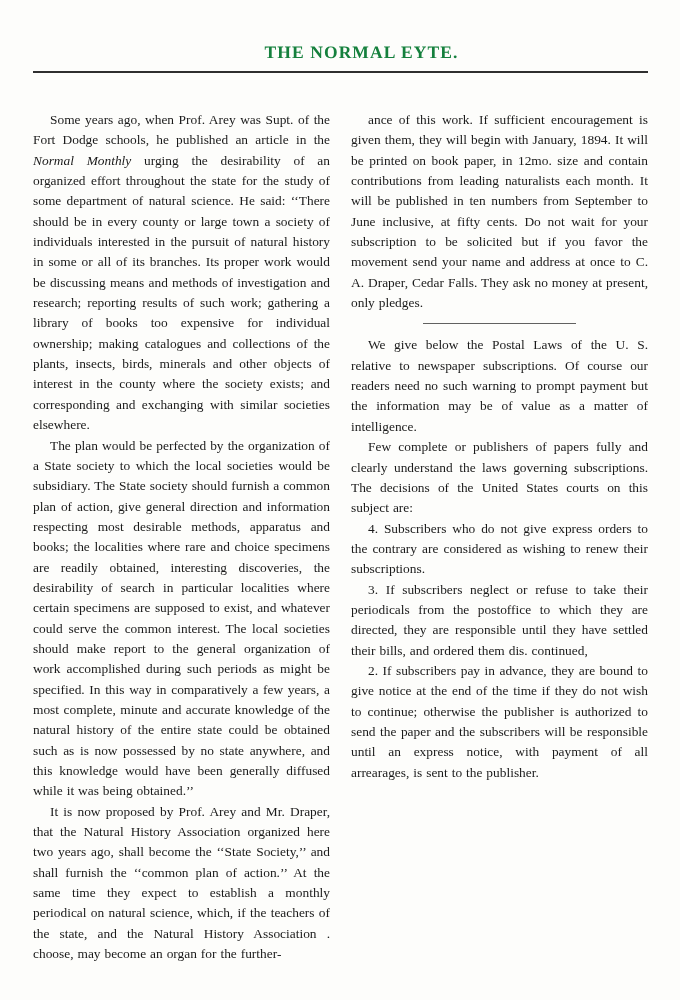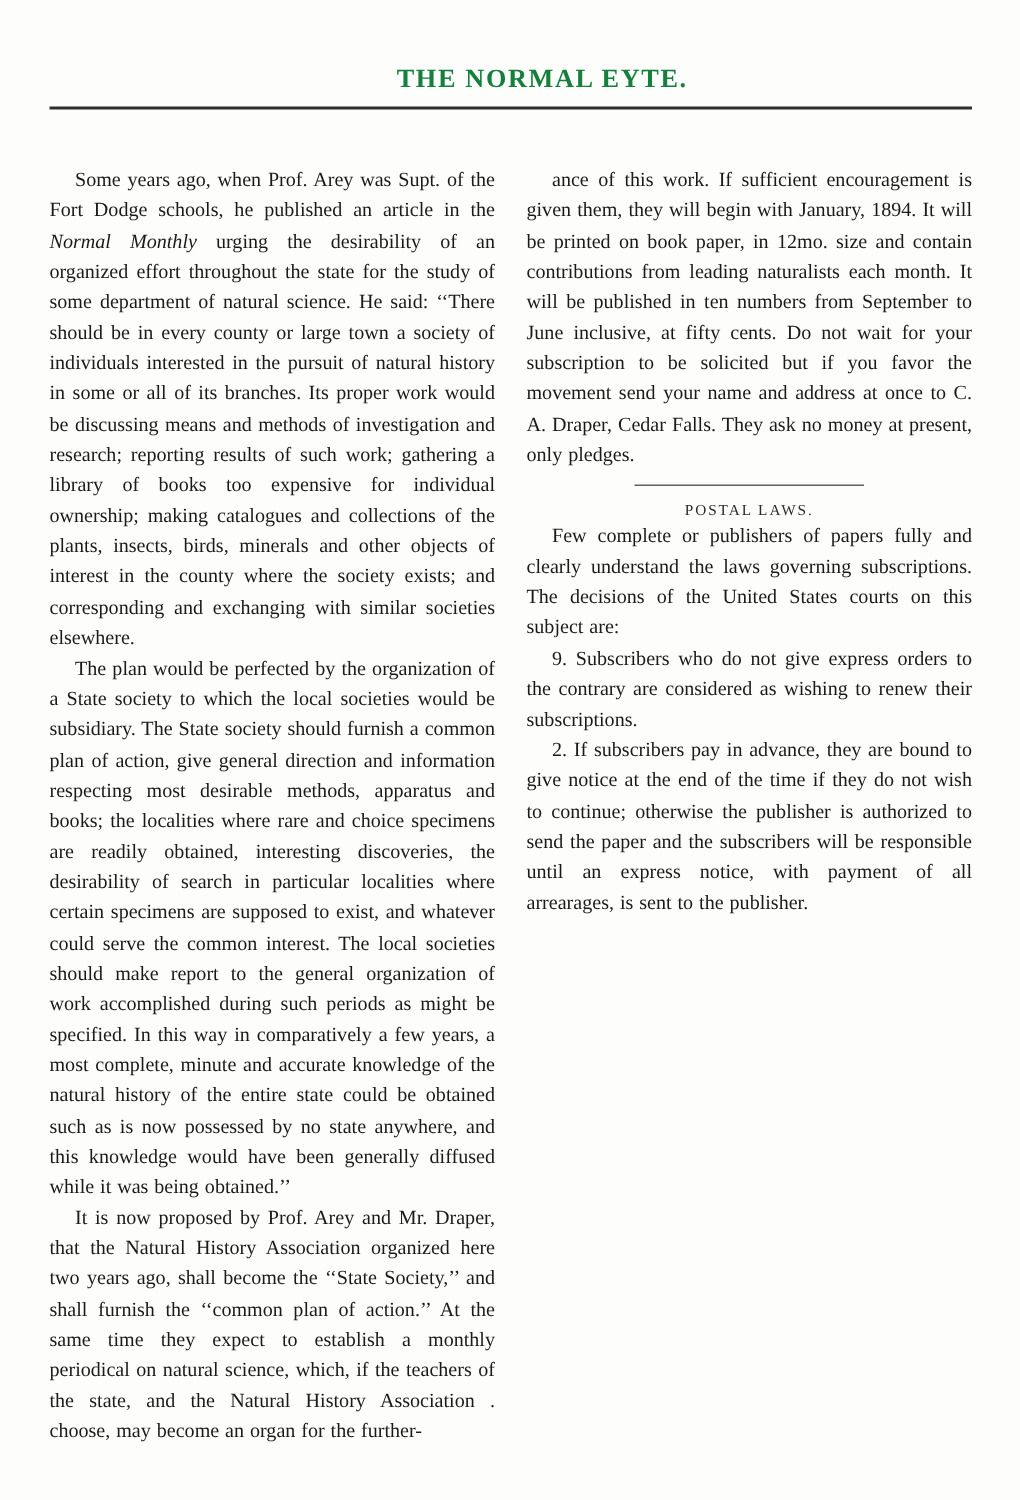--- a/index.html
+++ b/index.html
@@ -112,24 +112,27 @@
         </div>
     </div>
 
     <div class="col">
       <div>
           <p class="body-par">ance of this work.  If sufficient encouragement is given them, they will begin with January, 1894.  It will be printed on book paper, in 12mo. size and contain contributions from leading naturalists each month.  It will be published in ten numbers from September to June inclusive, at fifty cents.  Do not wait for your subscription to be solicited but if you favor the movement send your name and address at once to C. A. Draper, Cedar Falls. They ask no money at present, only pledges.</p>
         </div>
 
       <div class="rule-short"></div>
 
+      <div>
+          <p class="body-par">We give below the Postal Laws of the U. S. relative to newspaper subscriptions.  Of course our readers need no such warning to prompt payment but the information may be of value as a matter of intelligence.</p>
+        </div>
 
-      <div class="section-head">POSTAL LAWS.</div>
 
       <div>
           <p class="body-par">Few complete or publishers of papers fully and clearly understand the laws governing subscriptions.  The decisions of the United States courts on this subject are:</p>
-          <p class="body-par">9. Subscribers who do not give express orders to the contrary are considered as wishing to renew their subscriptions.</p>
+          <p class="body-par">4. Subscribers who do not give express orders to the contrary are considered as wishing to renew their subscriptions.</p>
+          <p class="body-par">3. If subscribers neglect or refuse to take their periodicals from the postoffice to which they are directed, they are responsible until they have settled their bills, and ordered them dis. continued,</p>
           <p class="body-par">2. If subscribers pay in advance, they are bound to give notice at the end of the time if they do not wish to continue; otherwise the publisher is authorized to send the paper and the subscribers will be responsible until an express notice, with payment of all arrearages, is sent to the publisher.</p>
         </div>
     </div>
 
   </div>
 </div>
 
 </body></html>

